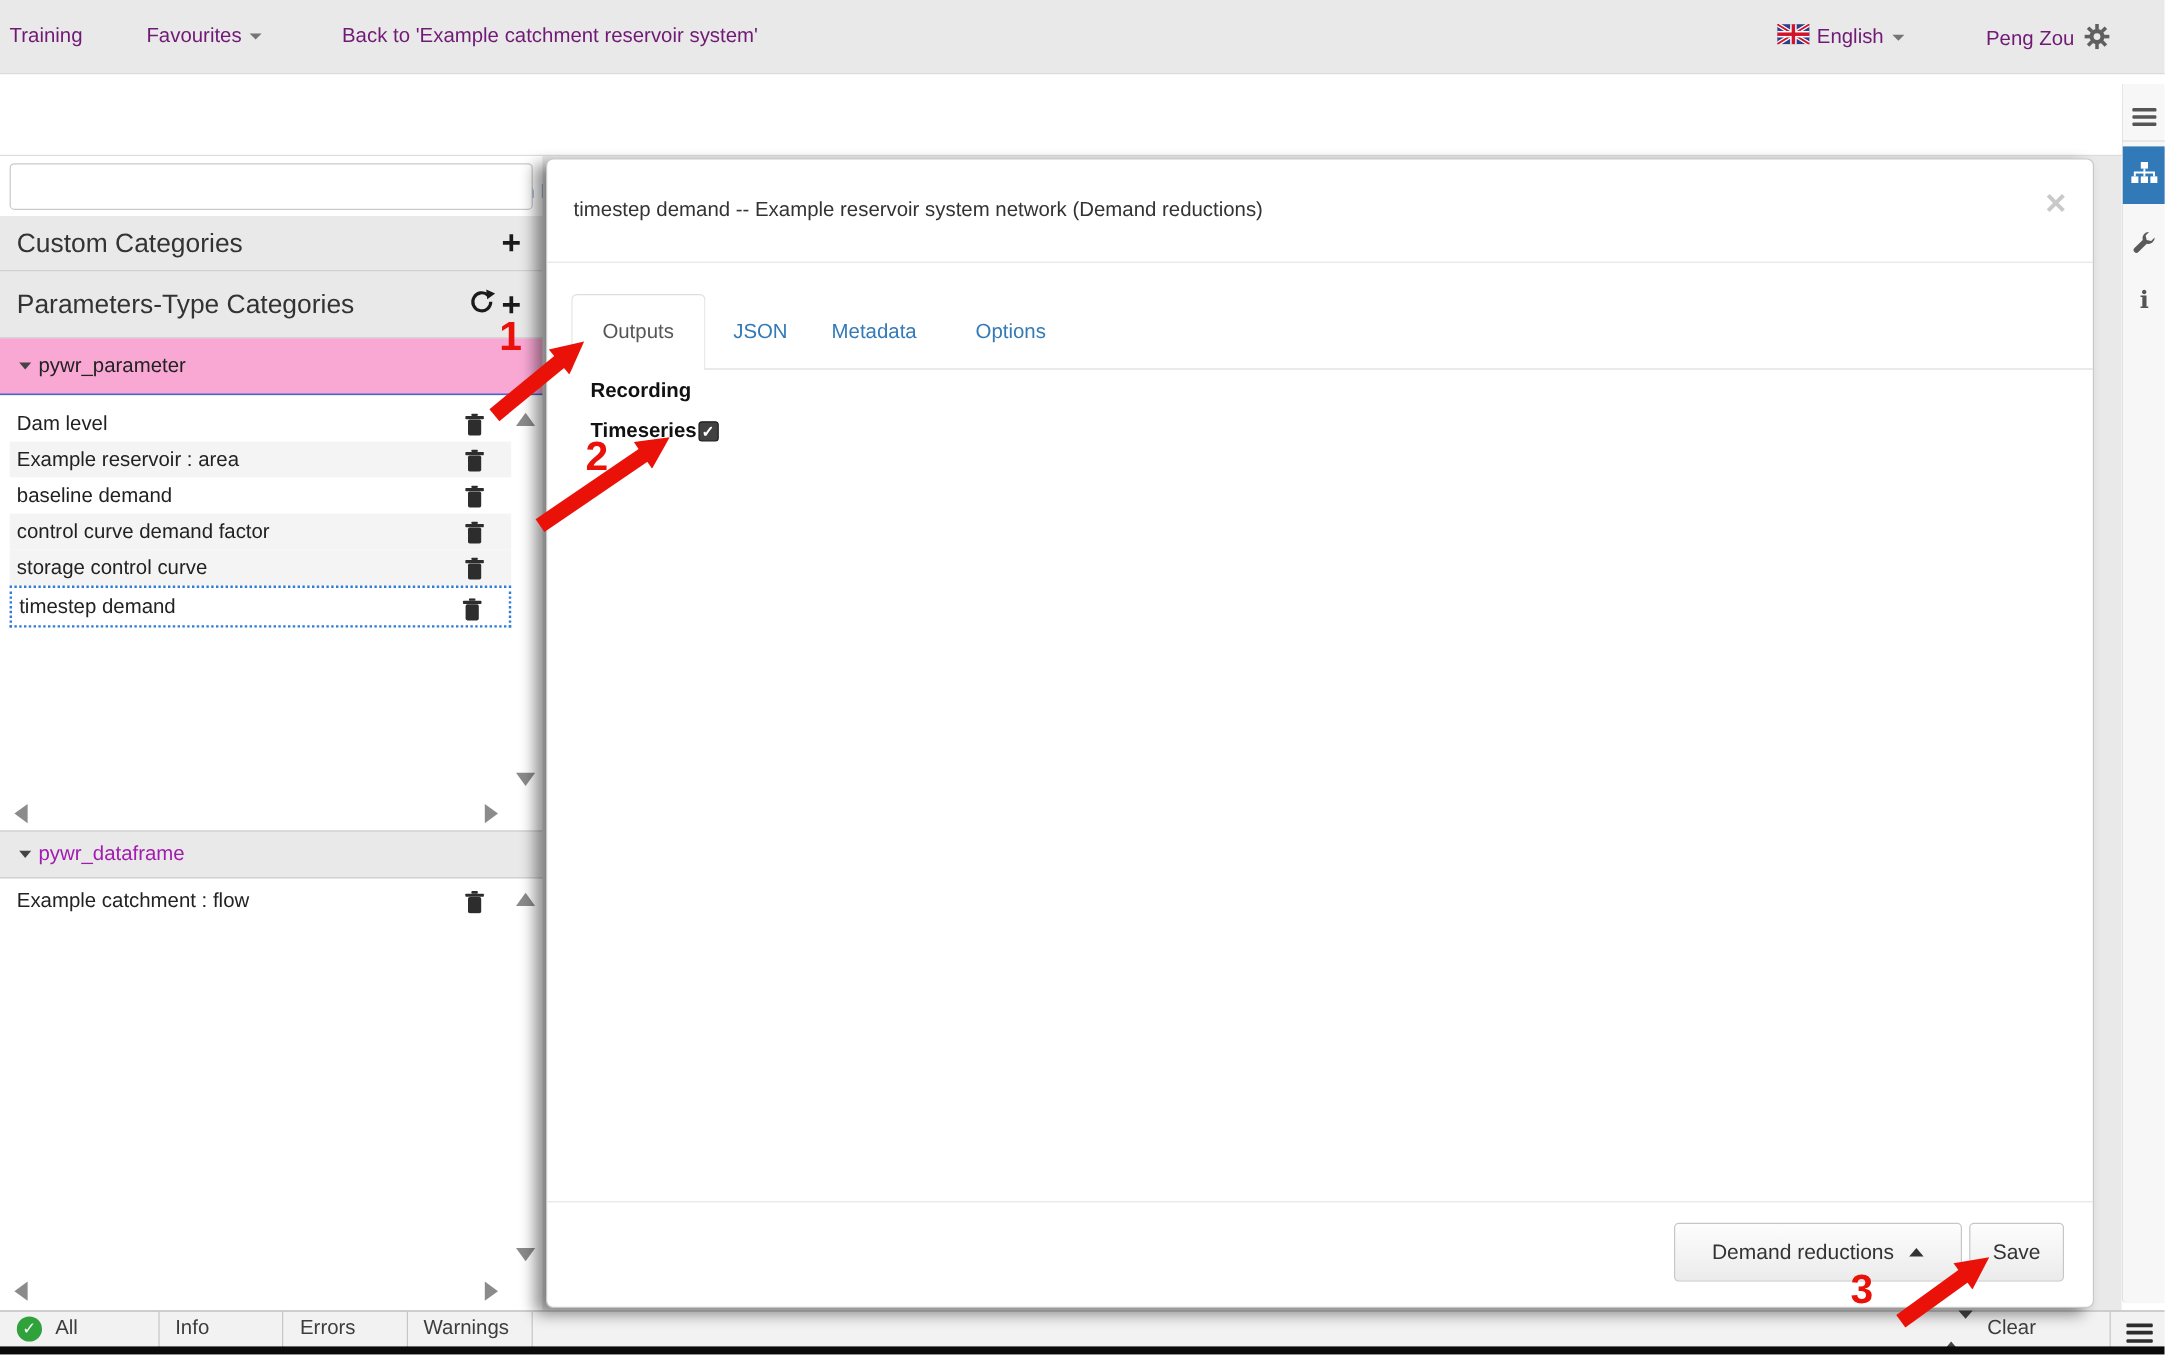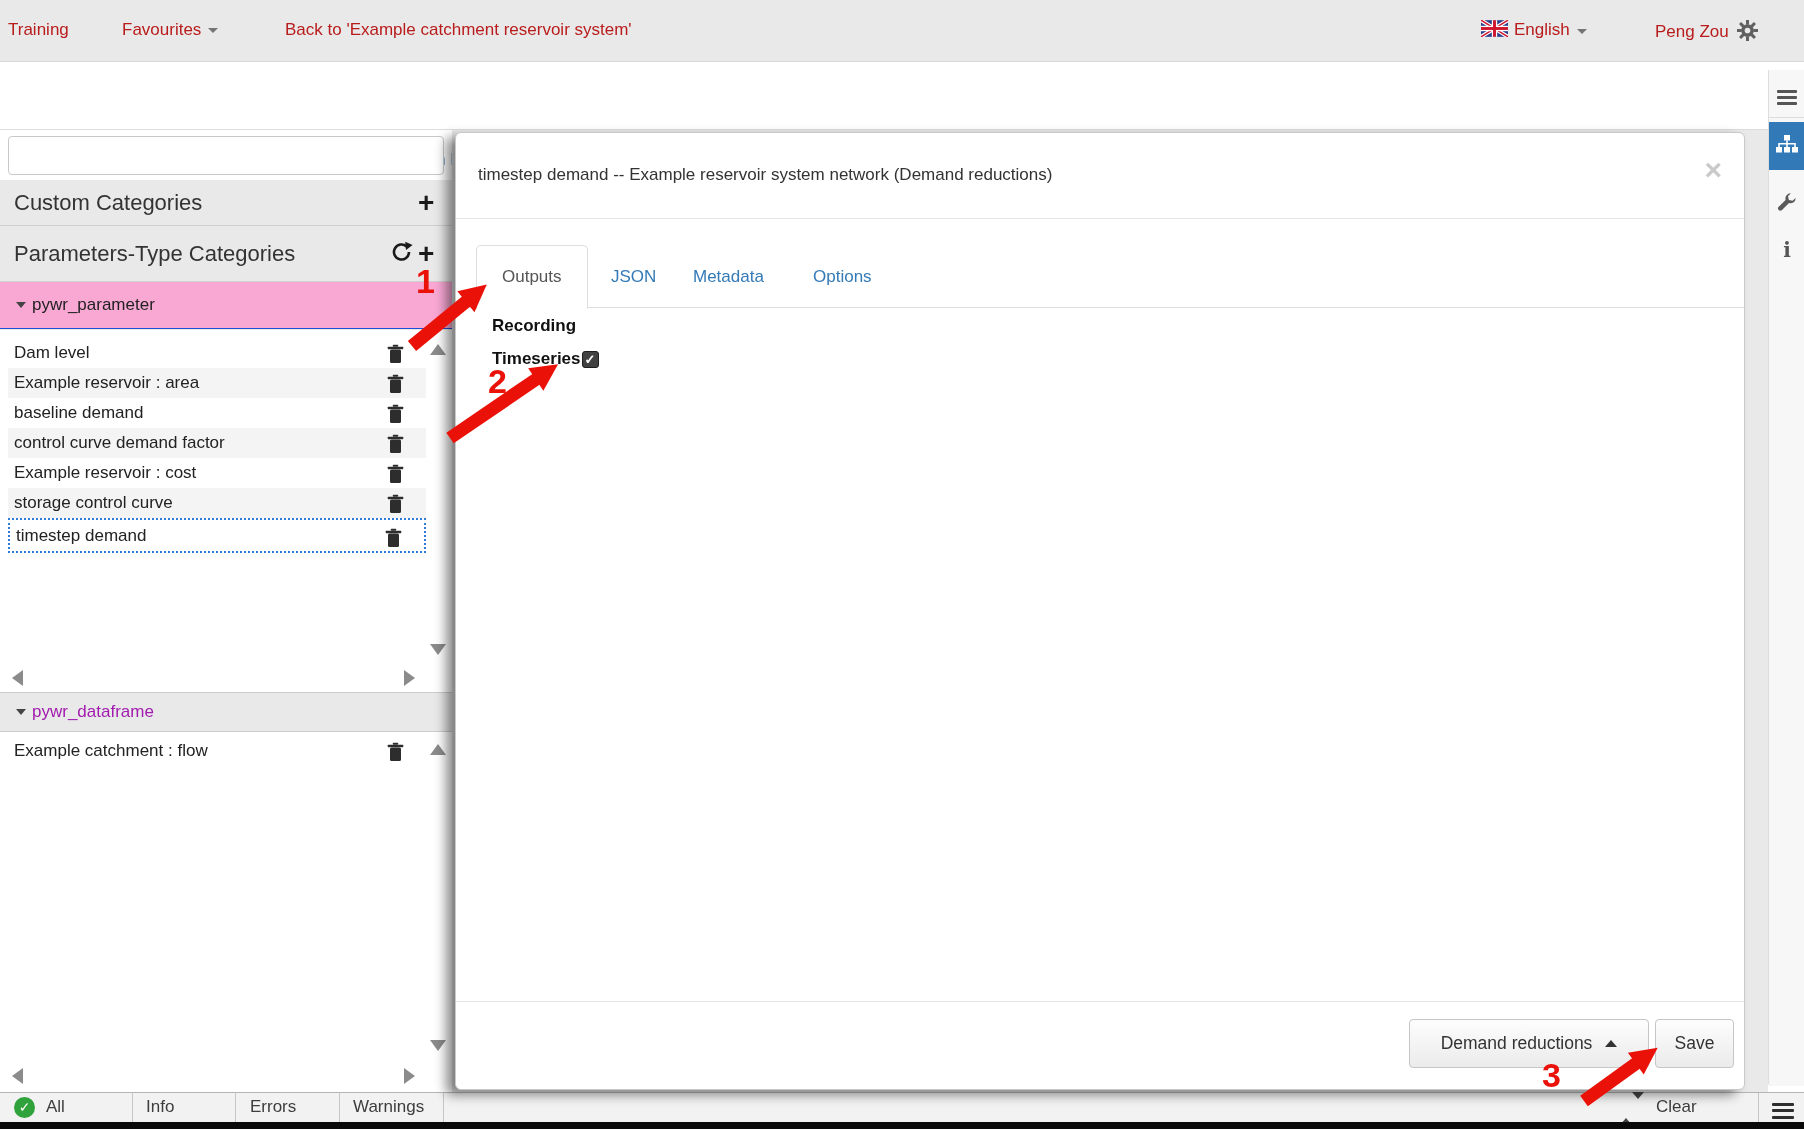--- a/index.html
+++ b/index.html
@@ -4,21 +4,21 @@
 <style>
   * { box-sizing: border-box; margin: 0; padding: 0; }
   html,body { background:#fff; }
   #app {
     position: relative; width: 1804px; height: 1129px;
     font-family: "Liberation Sans", sans-serif; overflow: hidden; background:#fff;
     color:#333;
   }
   
   .topbar { position:absolute; left:0; top:0; width:1804px; height:62px;
-    background:#e9e9e9; border-bottom:1px solid #d8d8d8; font-size:17px; color:#b91c1c; }
+    background:#e9e9e9; border-bottom:1px solid #d8d8d8; font-size:17px; color:#701a75; }
   .topbar .titem { position:absolute; top:20px; white-space:nowrap; cursor:default; }
   .caret-down { display:inline-block; width:0; height:0; border-left:5px solid transparent;
     border-right:5px solid transparent; border-top:5px solid #757575; margin-left:7px; vertical-align:middle; }
   .flag { display:inline-block; vertical-align:middle; margin-right:6px; }
   .gear { display:inline-block; vertical-align:middle; margin-left:8px; }
   
   .tabbar { position:absolute; left:0; top:62px; width:1804px; height:68px; background:#fff; }
   .tabbar .rule { position:absolute; left:0; bottom:0; width:1804px; height:1px; background:#ddd; }
   .mtab { position:absolute; top:88px; font-size:17px; color:#337ab7; cursor:pointer; white-space:nowrap; }
   .mtab-active { position:absolute; left:545px; top:75px; width:152px; height:56px;
@@ -86,21 +86,21 @@
   .dtab { position:absolute; bottom:0; font-size:17px; color:#337ab7; padding:21px 25px; cursor:pointer; z-index:2; }
   .dtab.active { color:#555; background:#fff; border:1px solid #ddd; border-bottom:1px solid #fff;
     border-radius:5px 5px 0 0; bottom:-1px; cursor:default; }
   .m-body { padding:8px 36px; }
   .rec-head { font-size:17px; font-weight:bold; color:#111; }
   .ts-line { margin-top:13px; font-size:17px; font-weight:bold; color:#111; display:flex; align-items:center; }
   .checkbox { display:inline-block; width:17px; height:17px; background:#414141; border:1px solid #1e1e1e;
     border-radius:3px; margin-left:1px; text-align:center; cursor:pointer; }
   .checkbox .tick { color:#fff; font-size:13px; line-height:16px; font-weight:bold; display:block; }
   .m-footer { position:absolute; left:0; bottom:0; width:100%; height:88px; border-top:1px solid #e5e5e5;
-    display:flex; justify-content:flex-end; align-items:flex-start; gap:6px; padding:17px 10px 0 0; }
+    display:flex; justify-content:flex-end; align-items:flex-start; gap:6px; padding:17px 24px 0 0; }
   .btn { height:49px; border:1px solid #c6c6c6; border-radius:4px;
     background:linear-gradient(#fdfdfd,#ebebeb); font-size:17.5px; color:#333;
     display:flex; align-items:center; justify-content:center; cursor:pointer; font-family:inherit; }
   .btn-dd { width:240px; gap:13px; }
   .caret-up { display:inline-block; width:0; height:0; border-left:6px solid transparent;
     border-right:6px solid transparent; border-bottom:7px solid #333; }
   .btn-save { width:79px; }
   
   .statusbar { position:absolute; left:0; top:1092px; width:1804px; height:30px;
     background:#f2f2f2; border-top:1px solid #b5b5b5; font-size:17px; color:#3d3d3d; }
@@ -235,25 +235,20 @@
         <div class="prow"><span class="prow-label">baseline demand</span><span class="trash"><svg width="17" height="19" viewBox="0 0 17 19">
               <rect x="3" y="5" width="11" height="13.5" rx="1.5" fill="#2d2d2d"></rect>
               <rect x="0.8" y="2.2" width="15.4" height="2.6" rx="0.6" fill="#2d2d2d"></rect>
               <rect x="5.8" y="0" width="5.4" height="2.2" rx="0.8" fill="#2d2d2d"></rect>
             </svg></span></div>
         <div class="prow alt"><span class="prow-label">control curve demand factor</span><span class="trash"><svg width="17" height="19" viewBox="0 0 17 19">
               <rect x="3" y="5" width="11" height="13.5" rx="1.5" fill="#2d2d2d"></rect>
               <rect x="0.8" y="2.2" width="15.4" height="2.6" rx="0.6" fill="#2d2d2d"></rect>
               <rect x="5.8" y="0" width="5.4" height="2.2" rx="0.8" fill="#2d2d2d"></rect>
             </svg></span></div>
-        <div class="prow"><span class="prow-label">Example reservoir : cost</span><span class="trash"><svg width="17" height="19" viewBox="0 0 17 19">
-              <rect x="3" y="5" width="11" height="13.5" rx="1.5" fill="#2d2d2d"></rect>
-              <rect x="0.8" y="2.2" width="15.4" height="2.6" rx="0.6" fill="#2d2d2d"></rect>
-              <rect x="5.8" y="0" width="5.4" height="2.2" rx="0.8" fill="#2d2d2d"></rect>
-            </svg></span></div>
         <div class="prow alt"><span class="prow-label">storage control curve</span><span class="trash"><svg width="17" height="19" viewBox="0 0 17 19">
               <rect x="3" y="5" width="11" height="13.5" rx="1.5" fill="#2d2d2d"></rect>
               <rect x="0.8" y="2.2" width="15.4" height="2.6" rx="0.6" fill="#2d2d2d"></rect>
               <rect x="5.8" y="0" width="5.4" height="2.2" rx="0.8" fill="#2d2d2d"></rect>
             </svg></span></div>
         <div class="prow selected"><span class="prow-label">timestep demand</span><span class="trash"><svg width="17" height="19" viewBox="0 0 17 19">
               <rect x="3" y="5" width="11" height="13.5" rx="1.5" fill="#2d2d2d"></rect>
               <rect x="0.8" y="2.2" width="15.4" height="2.6" rx="0.6" fill="#2d2d2d"></rect>
               <rect x="5.8" y="0" width="5.4" height="2.2" rx="0.8" fill="#2d2d2d"></rect>
             </svg></span></div>

